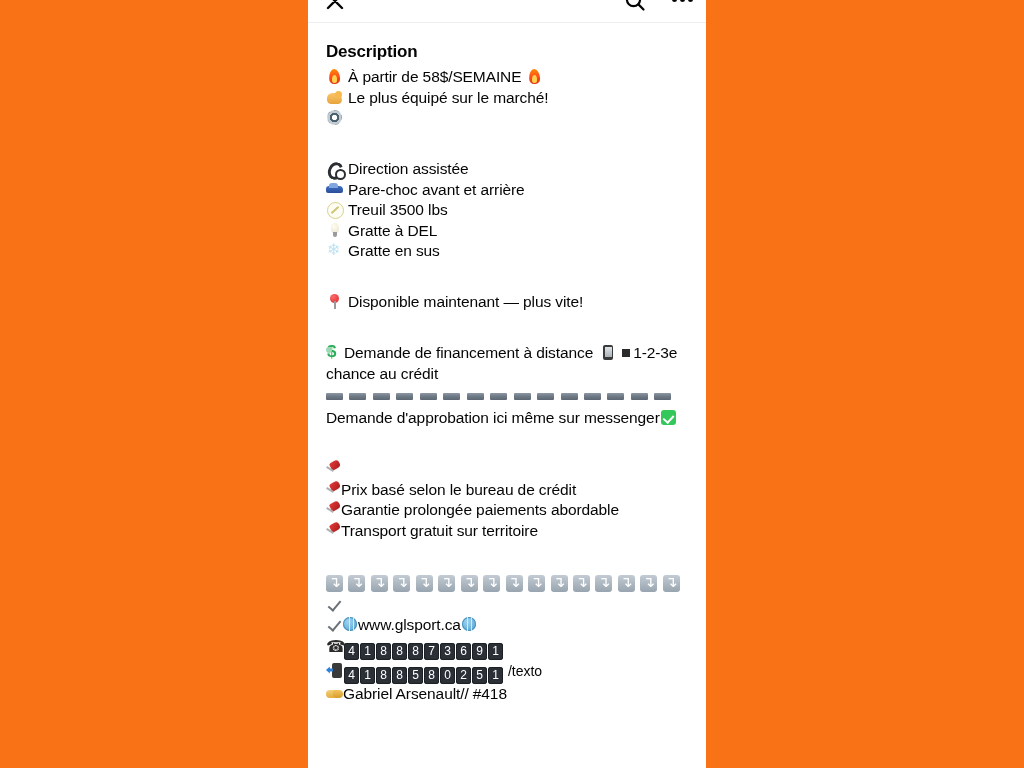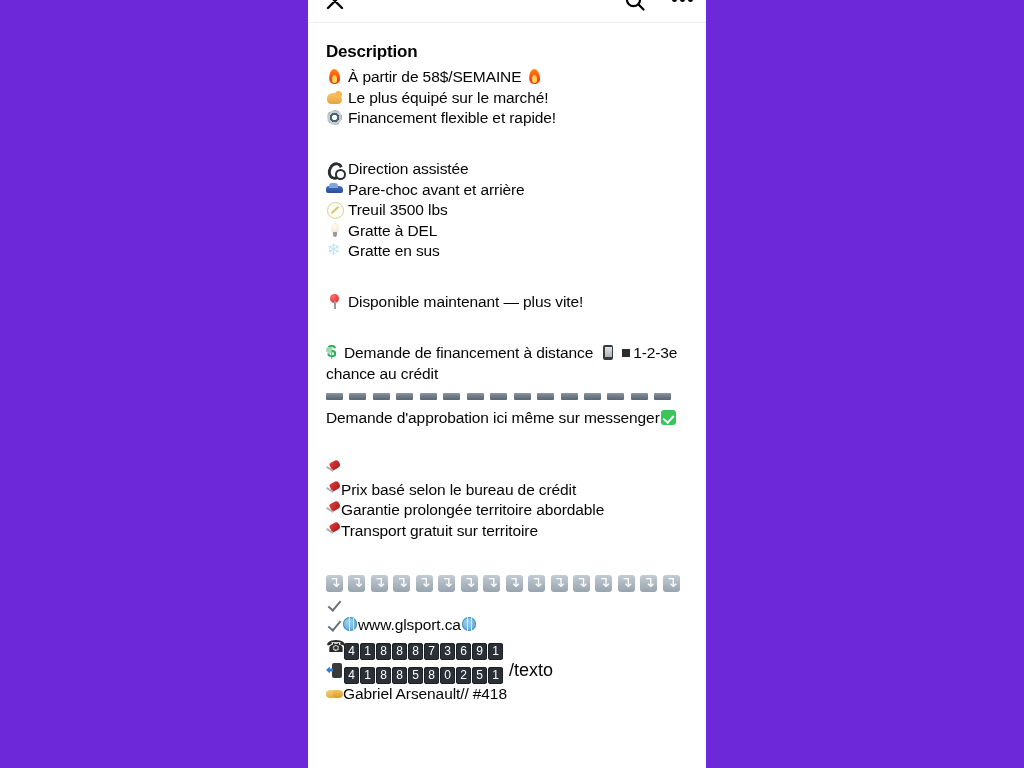--- a/index.html
+++ b/index.html
@@ -9,21 +9,21 @@
     width: 1024px;
     height: 768px;
     overflow: hidden;
     font-family: "Liberation Sans", sans-serif;
   }
 
   #screen {
     position: relative;
     width: 1024px;
     height: 768px;
-    background: #6d28d9;
+    background: #f97316;
   }
 
   
   #column {
     position: absolute;
     left: 308px;
     top: 0;
     width: 398px;
     height: 768px;
     background: #ffffff;
@@ -318,21 +318,21 @@
     border-radius: 3px;
     font-family: "Liberation Sans", sans-serif;
     font-size: 12px;
     line-height: 17px;
     text-align: center;
     margin-right: 1px;
     vertical-align: -3px;
     box-shadow: inset 0 0 0 1px #1c2024;
   }
   .kc-row { line-height: 21px; white-space: nowrap; }
-  .kc-suffix { font-size: 18px; margin-top: 16px; }
+  .kc-suffix { font-size: 14px; margin-top: 16px; }
 </style>
 </head>
 <body>
 
 <div id="screen">
   <div id="column">
 
     <div class="appbar">
       <span class="bar-icon close-icon">
         <svg width="26" height="26" viewBox="0 0 26 26" aria-hidden="true">
@@ -352,21 +352,21 @@
 
     <div class="content">
 
       <div class="section-title">Description</div>
 
       <div class="line"><span class="ico ico-fire gap"></span><span>À partir de 58$/SEMAINE</span><span class="ico ico-fire" style="margin-left:5px"></span></div>
 
 
       <div class="line"><span class="ico ico-biceps gap"></span><span>Le plus équipé sur le marché!</span></div>
 
-      <div class="line"><span class="ico ico-gear gap"></span><span>Financement flexible et rapide!</span></div>
+      <div class="line"><span class="ico ico-gear gap"></span></div>
 
       <div class="spacer"></div>
       <div class="spacer-sm"></div>
 
       <div class="line"><span class="ico ico-steer gap"></span><span>Direction assistée</span></div>
 
       <div class="line"><span class="ico ico-car gap"></span><span>Pare-choc avant et arrière</span></div>
 
       <div class="line"><span class="ico ico-winch gap"></span><span>Treuil 3500 lbs</span></div>
 
@@ -402,21 +402,21 @@
         <span class="bar-seg"></span>
       </div>
 
       <div class="line"><span>Demande d'approbation ici même sur messenger</span><span class="ico ico-checkbox"></span></div>
 
       <div class="spacer"></div>
       <div class="spacer-sm"></div>
 
       <div class="line"><span class="ico ico-pushpin"></span></div>
       <div class="line"><span class="ico ico-pushpin"></span><span>Prix basé selon le bureau de crédit</span></div>
-      <div class="line"><span class="ico ico-pushpin"></span><span>Garantie prolongée territoire abordable</span></div>
+      <div class="line"><span class="ico ico-pushpin"></span><span>Garantie prolongée paiements abordable</span></div>
       <div class="line"><span class="ico ico-pushpin"></span><span>Transport gratuit sur territoire</span></div>
 
       <div class="spacer"></div>
       <div class="spacer-sm"></div>
 
       <div class="arrow-row">
         <span class="arrow-box"></span>
         <span class="arrow-box"></span>
         <span class="arrow-box"></span>
         <span class="arrow-box"></span>

